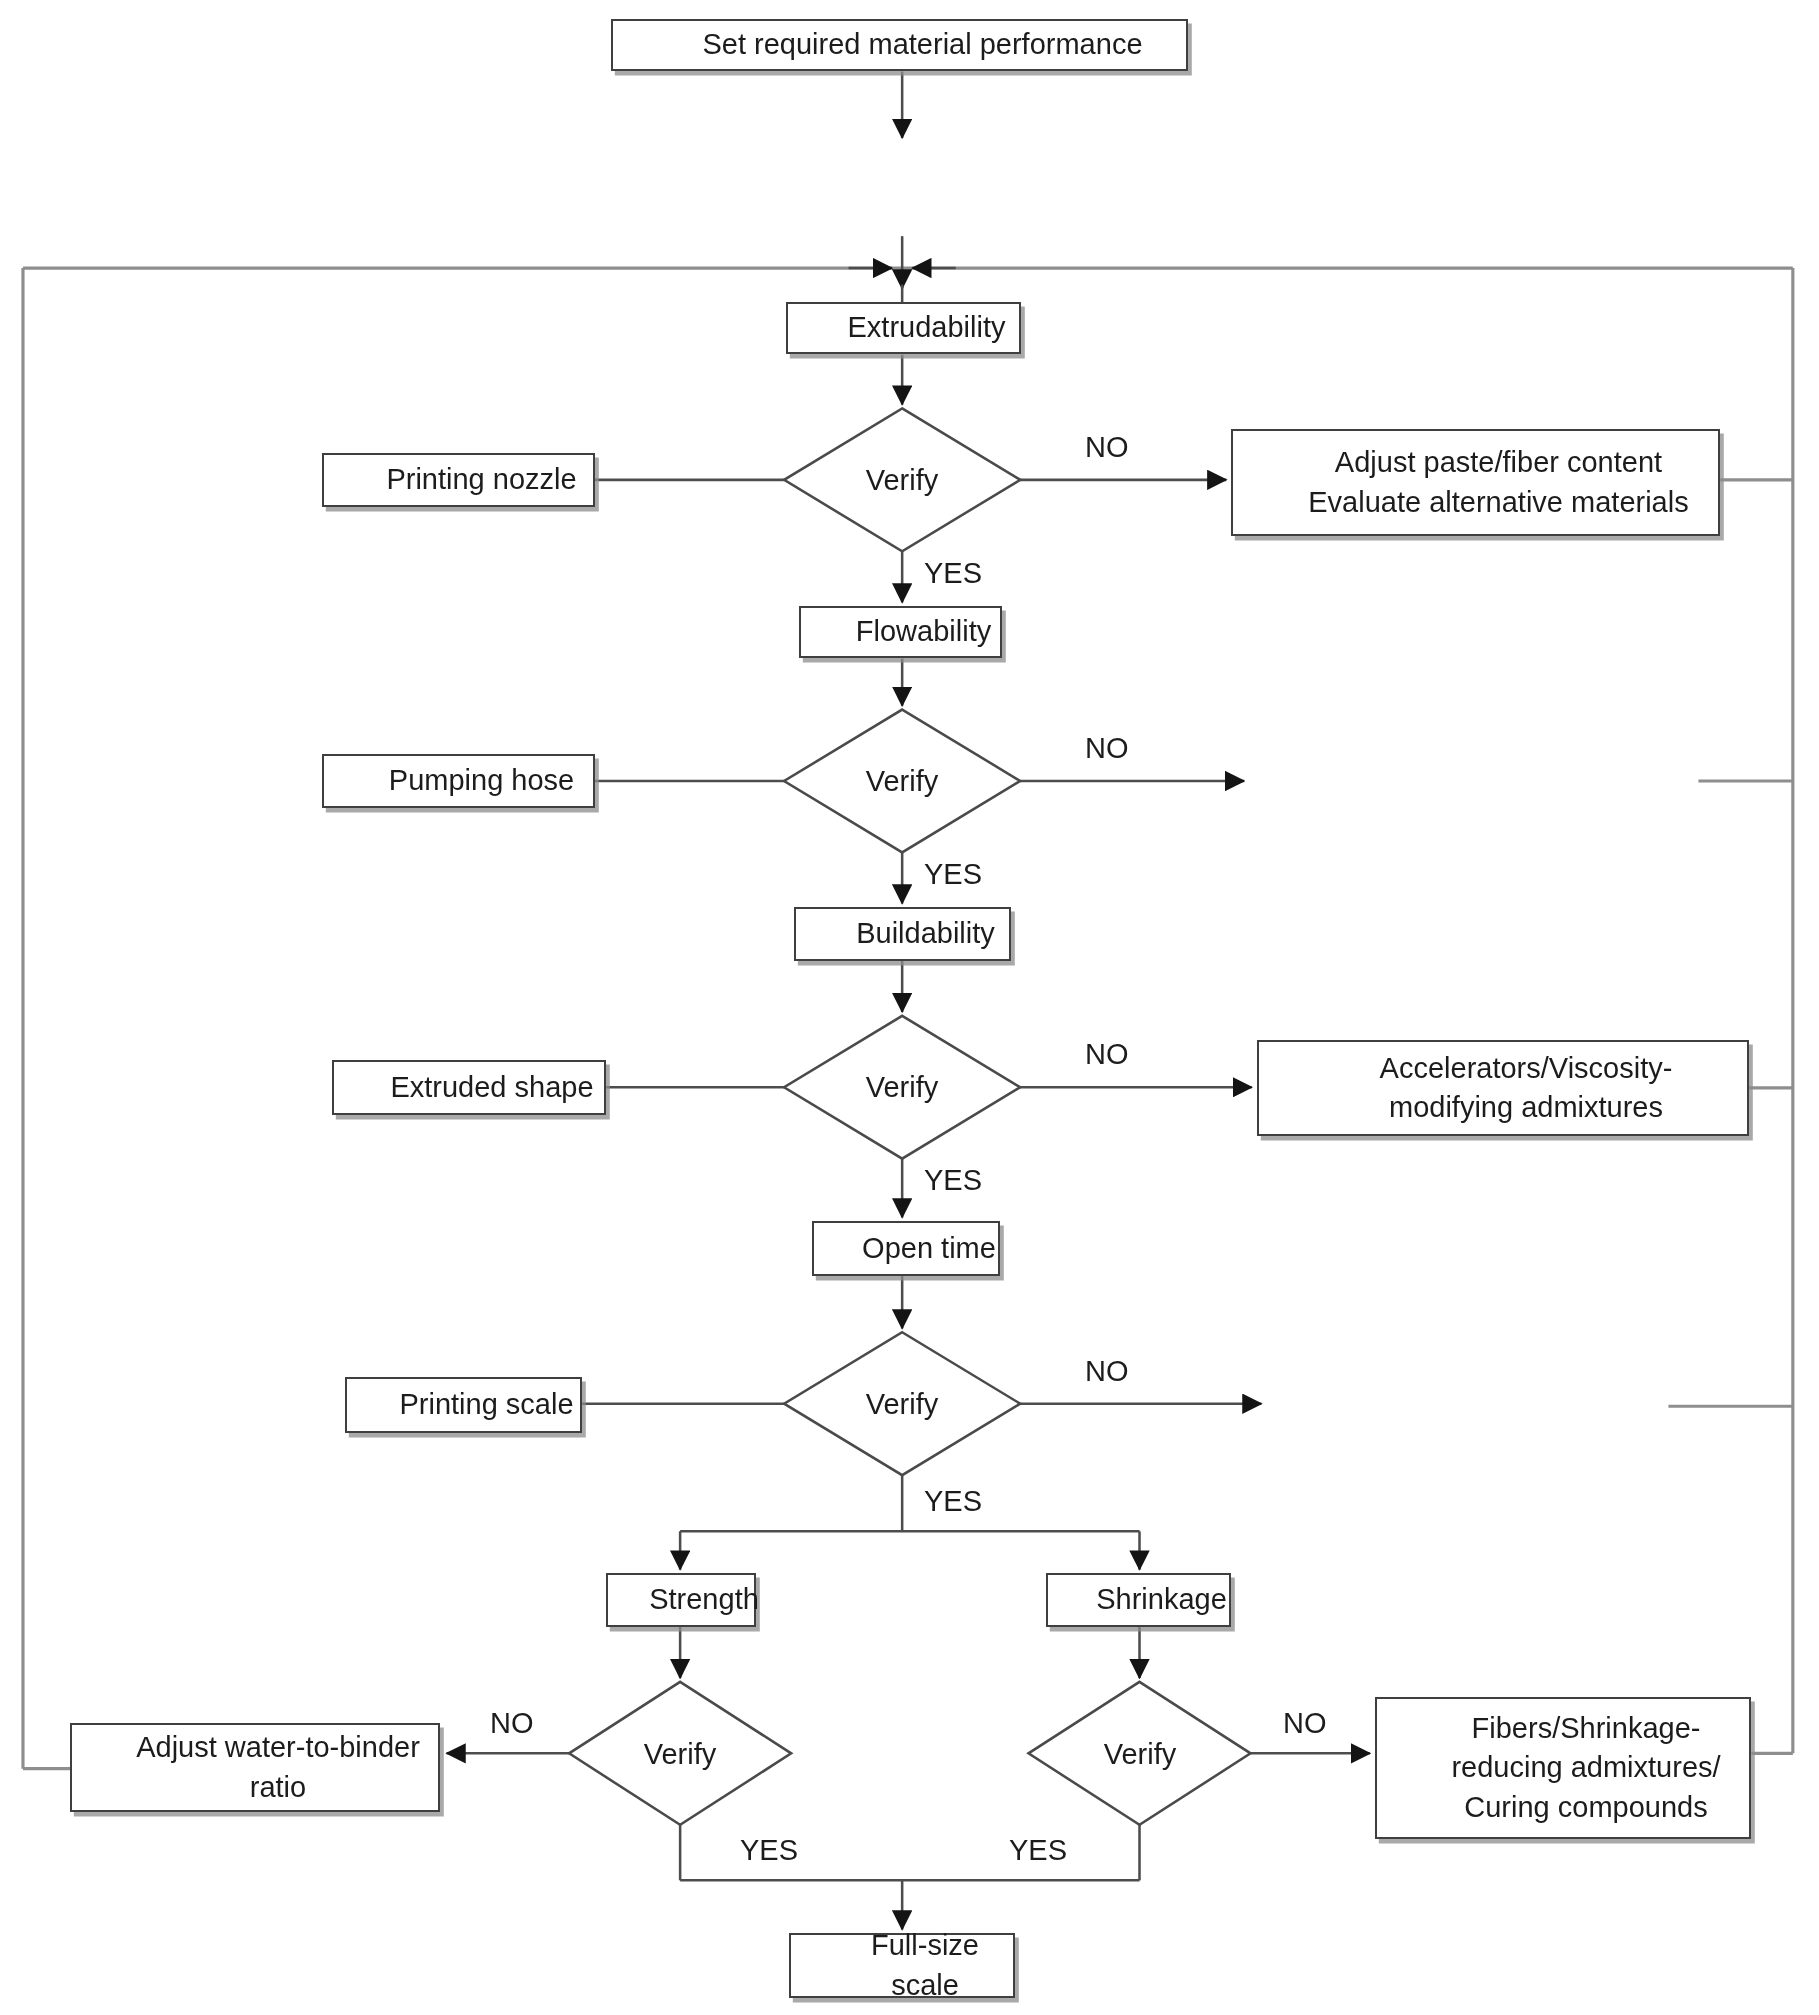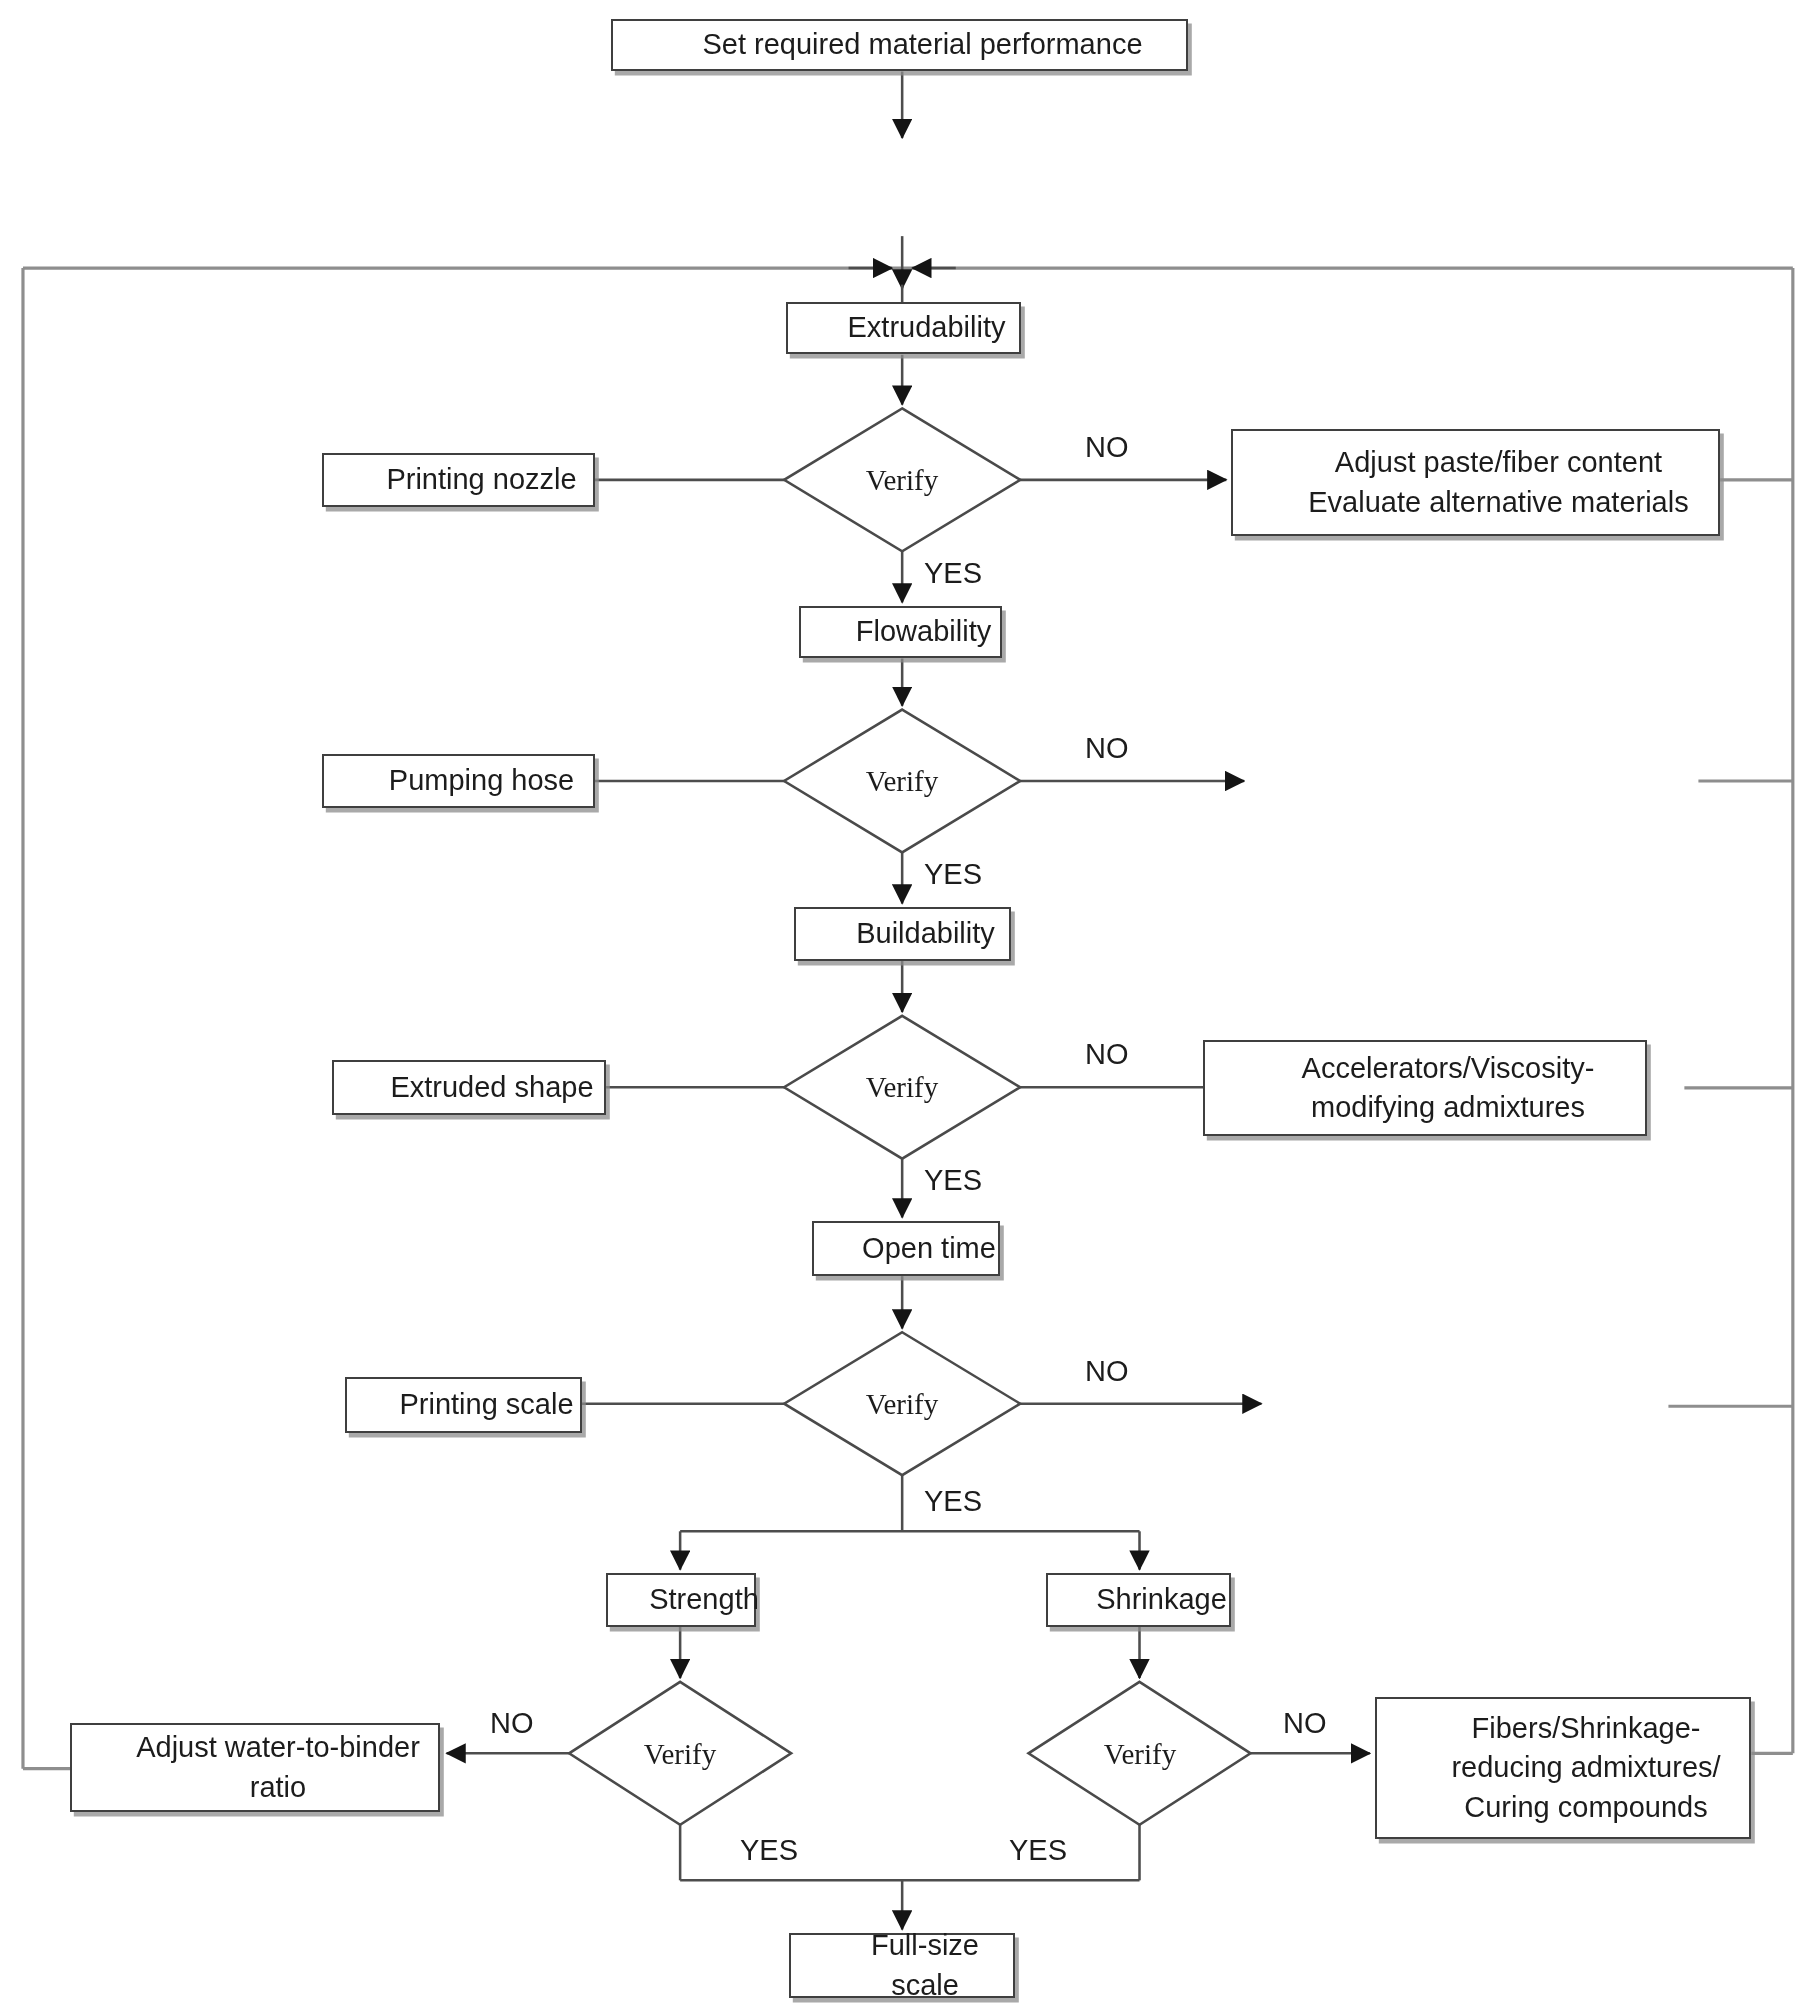--- a/index.html
+++ b/index.html
@@ -29,21 +29,20 @@
     font-size:29px;line-height:1;
     color:#1c1c1c;
     white-space:nowrap;
   }
   .verify-label{
     position:absolute;
     width:128px;height:36px;line-height:36px;
     text-align:center;
     font-size:29px;
     color:#1c1c1c;
-    font-family:Liberation Serif, serif;
   }
   .frame{stroke:#8e8e8e;stroke-width:5;fill:none;}
   .wire{stroke:#4d4d4d;stroke-width:4;fill:none;}
   .diamond{fill:#ffffff;stroke:#4a4a4a;stroke-width:4;}
 </style>
 </head>
 <body>
 
 <div class="canvas">
 
@@ -113,21 +112,21 @@
 
   <div class="node" style="left:611px;top:19px;width:577px;height:52px">Set required material performance</div>
   <div class="node" style="left:786px;top:302px;width:235px;height:52px">Extrudability</div>
   <div class="node" style="left:322px;top:453px;width:273px;height:54px">Printing nozzle</div>
   <div class="node" style="left:1231px;top:429px;width:489px;height:107px">Adjust paste/fiber content
 Evaluate alternative materials</div>
   <div class="node" style="left:799px;top:606px;width:203px;height:52px">Flowability</div>
   <div class="node" style="left:322px;top:754px;width:273px;height:54px">Pumping hose</div>
   <div class="node" style="left:794px;top:907px;width:217px;height:54px">Buildability</div>
   <div class="node" style="left:332px;top:1060px;width:274px;height:55px">Extruded shape</div>
-  <div class="node" style="left:1203px;top:1040px;width:444px;height:96px">Accelerators/Viscosity-
+  <div class="node" style="left:1257px;top:1040px;width:492px;height:96px">Accelerators/Viscosity-
 modifying admixtures</div>
   <div class="node" style="left:812px;top:1221px;width:188px;height:55px">Open time</div>
   <div class="node" style="left:345px;top:1377px;width:237px;height:56px">Printing scale</div>
   <div class="node" style="left:606px;top:1573px;width:150px;height:54px">Strength</div>
   <div class="node" style="left:1046px;top:1573px;width:185px;height:54px">Shrinkage</div>
   <div class="node" style="left:70px;top:1723px;width:370px;height:89px">Adjust water-to-binder
 ratio</div>
   <div class="node" style="left:1375px;top:1697px;width:376px;height:142px">Fibers/Shrinkage-
 reducing admixtures/
 Curing compounds</div>

